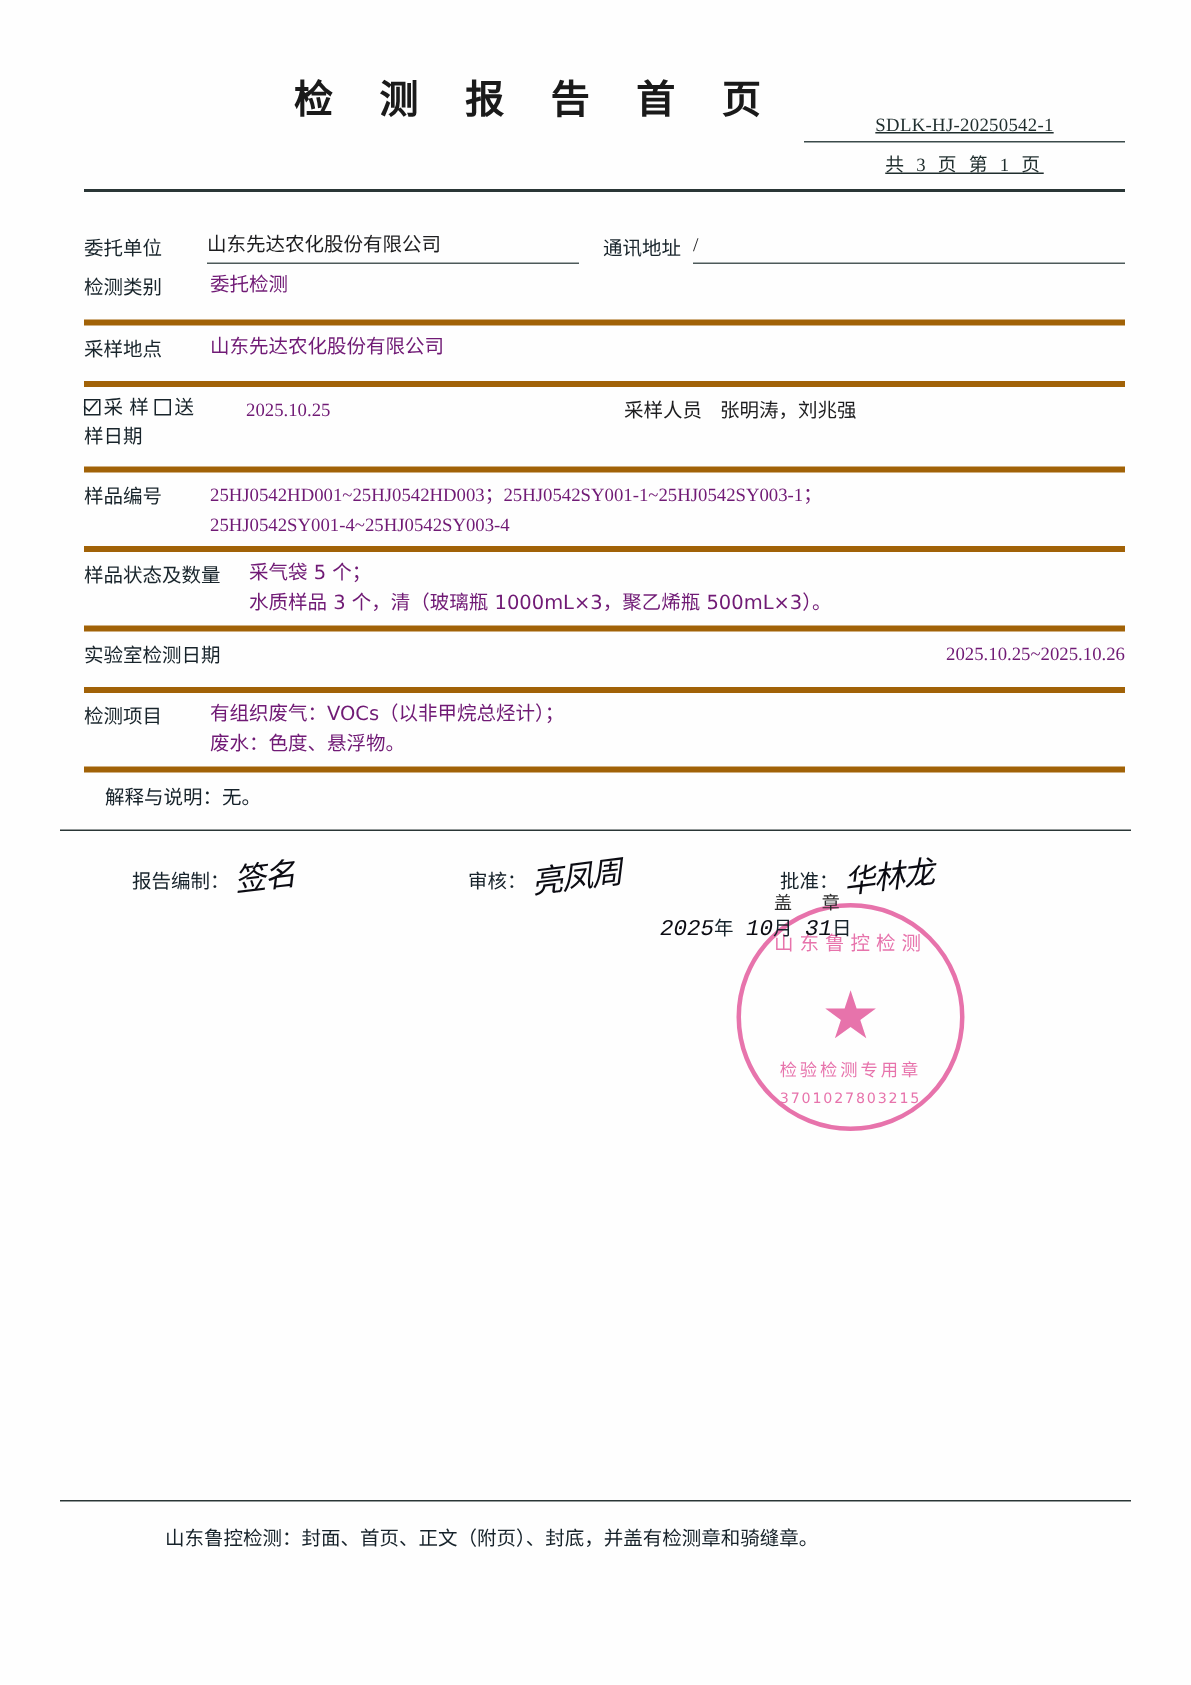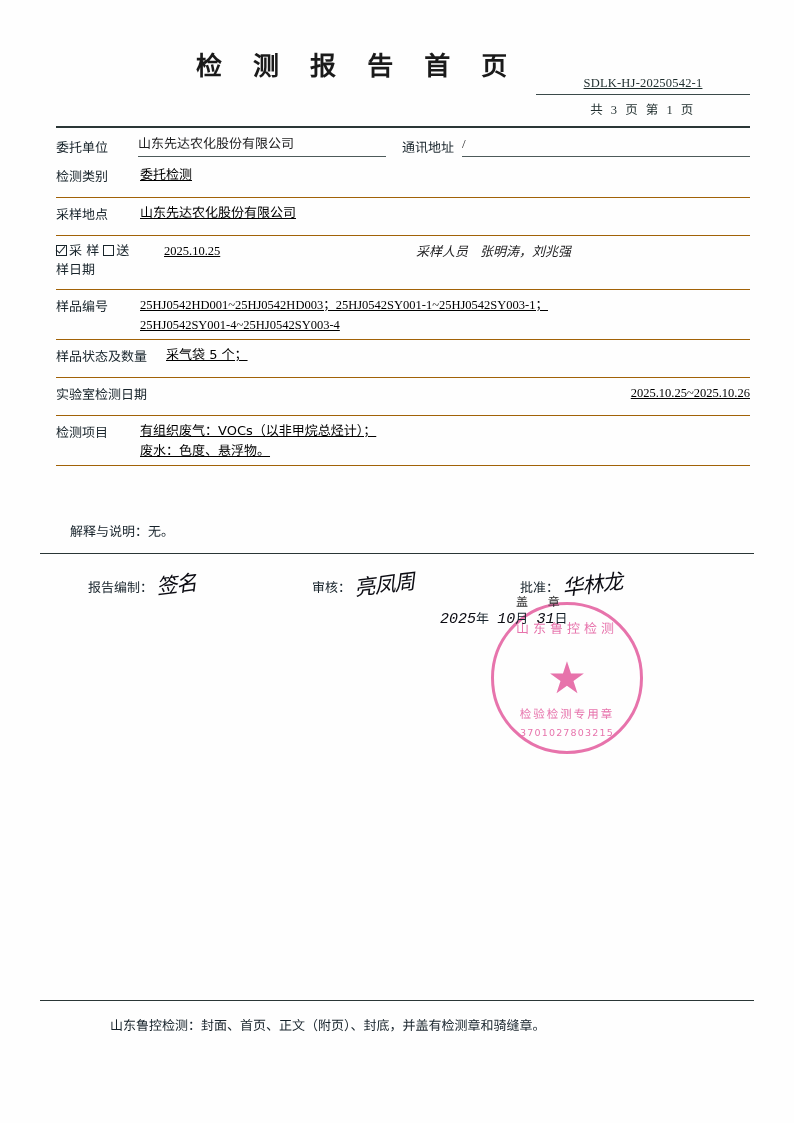--- a/index.html
+++ b/index.html
@@ -48,69 +48,69 @@
   }
   .report-no-rule {
     border-bottom: 1.6px solid #3b4a4a;
     margin: 0 0 4px 0;
   }
   .page-count {
     font-size: 12.5px;
     color: #1f2d2d;
     letter-spacing: 2.5px;
     font-family: "Liberation Serif", "DejaVu Serif", serif;
+    text-decoration: underline;
   }
 
   
   .tbl {
     position: absolute;
     left: 56px;
     top: 126px;
     width: 694px;
   }
   .rule-top {
     border-bottom: 2px solid #2a3636;
   }
   .row {
     position: relative;
     display: flex;
     align-items: flex-start;
     min-height: 28px;
-    border-bottom: 1px solid #a16207;
+    border-bottom: 4px solid #a16207;
     padding: 5px 0 4px 0;
   }
   .lbl {
     flex: 0 0 auto;
     font-size: 13px;
     line-height: 19px;
     color: #18242b;
     white-space: nowrap;
     padding-top: 2px;
   }
   .val {
     flex: 1 1 auto;
     font-size: 13px;
     line-height: 20px;
-    color: #000000;
+    color: #701a75;
     padding-left: 10px;
-    text-decoration: underline;
   }
   .val-serif {
     font-family: "Liberation Serif", "DejaVu Serif", serif;
     font-size: 12.5px;
   }
   .w-lbl-1 { width: 74px; }
   .w-lbl-2 { width: 92px; }
 
   
   .split-row {
     display: flex;
-    align-items: center;
+    align-items: flex-end;
     border-bottom: none;
-    padding: 4px 0 0 0;
+    padding: 20px 0 0 0;
   }
   .cell-a { width: 330px; display: flex; align-items: flex-end; }
   .cell-b { flex: 1; display: flex; align-items: flex-end; padding-left: 16px; }
   .underline {
     flex: 1;
     border-bottom: 1px solid #4d5a5a;
     padding-bottom: 3px;
     margin-left: 8px;
     min-height: 18px;
     font-size: 13px;
@@ -143,21 +143,20 @@
     height: 8px;
     border-right: 1.4px solid #18242b;
     border-bottom: 1.4px solid #18242b;
     transform: rotate(40deg);
   }
   .sampler-wrap {
     position: absolute;
     left: 360px;
     top: 5px;
     font-size: 13px;
-    font-style: italic;
   }
   .sampler-name { margin-left: 12px; }
 
   
   .freeblock {
     position: absolute;
     left: 40px;
     width: 714px;
   }
   .freeblock .inner {
@@ -311,21 +310,21 @@
       <span class="sampler-wrap"><span>采样人员</span><span class="sampler-name">张明涛，刘兆强</span></span>
     </div>
 
     <div class="row">
       <span class="lbl w-lbl-1">样品编号</span>
       <span class="val val-serif"><span>25HJ0542HD001~25HJ0542HD003；25HJ0542SY001-1~25HJ0542SY003-1；</span><br><span>25HJ0542SY001-4~25HJ0542SY003-4</span></span>
     </div>
 
     <div class="row">
       <span class="lbl w-lbl-2">样品状态及数量</span>
-      <span class="val" style="padding-left:18px;"><span>采气袋 5 个；</span><br></span>
+      <span class="val" style="padding-left:18px;"><span>采气袋 5 个；</span><br><span>水质样品 3 个，清（玻璃瓶 1000mL×3，聚乙烯瓶 500mL×3）。</span></span>
     </div>
 
     <div class="row">
       <span class="lbl w-lbl-2">实验室检测日期</span>
       <span class="val val-serif" style="padding-left:14px;text-align:right;">2025.10.25~2025.10.26</span>
     </div>
 
     <div class="row">
       <span class="lbl w-lbl-1">检测项目</span>
       <span class="val"><span>有组织废气：VOCs（以非甲烷总烃计）；</span><br><span>废水：色度、悬浮物。</span></span>

